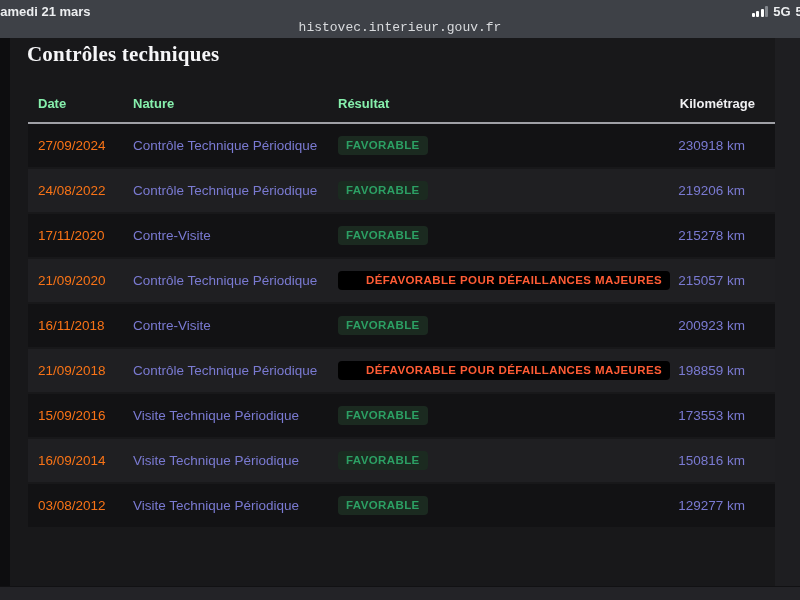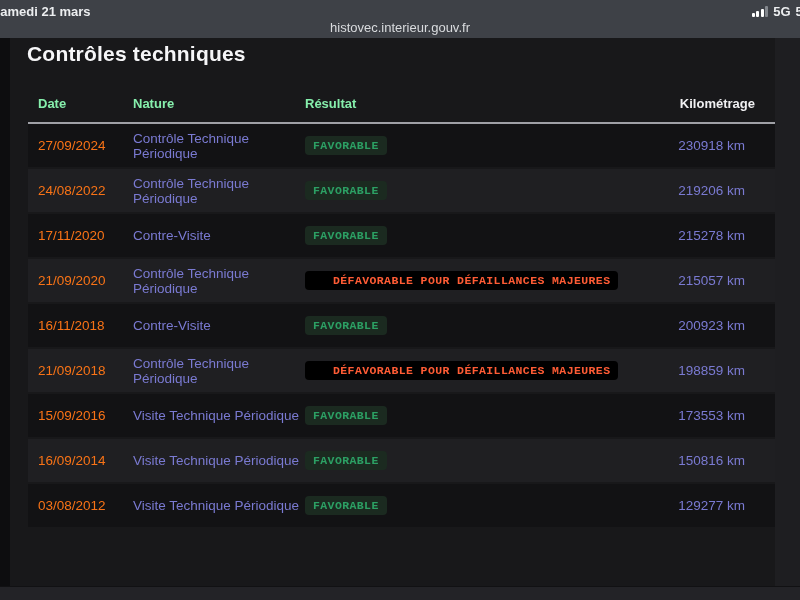--- a/index.html
+++ b/index.html
@@ -14,65 +14,64 @@
   .statusbar{
     position:absolute;left:0;top:0;width:800px;height:38px;
     background:#3e4147;color:#f2f3f5;overflow:hidden;
   }
   .sb-date{
     position:absolute;left:-7px;top:4px;font-size:13px;font-weight:600;
     color:#eceef0;white-space:nowrap;
   }
   .sb-url{
     position:absolute;left:0;right:0;top:20px;text-align:center;
-    font-size:13px;color:#d9dbde;white-space:nowrap;
+    font-size:13px;color:#d9dbde;white-space:nowrap;font-family:Liberation Mono, monospace;
   }
   .sb-right{
     position:absolute;right:-10px;top:4px;display:flex;align-items:center;
     gap:5px;font-size:13px;font-weight:600;color:#eceef0;white-space:nowrap;
   }
   .signal{display:inline-flex;align-items:flex-end;gap:1.5px;height:11px;}
   .signal i{display:block;width:3px;border-radius:1px;background:#fff;}
   .signal i:nth-child(1){height:4px;}
   .signal i:nth-child(2){height:6px;}
   .signal i:nth-child(3){height:8px;}
   .signal i:nth-child(4){height:11px;background:#83878d;}
 
   
   .left-strip{position:absolute;left:0;top:38px;width:10px;height:562px;background:#0d0d0f;}
   .right-strip{position:absolute;left:775px;top:38px;width:25px;height:562px;background:#1e1e21;}
   .bottom-bar{position:absolute;left:0;top:586px;width:800px;height:14px;background:#232327;border-top:1px solid #111113;}
 
   
   .page-title{
     position:absolute;left:27px;top:42px;margin:0;
-    font-size:21px;font-weight:700;color:#f6f6f8;letter-spacing:0.2px;
+    font-size:21px;font-weight:700;color:#f6f6f8;letter-spacing:0.2px;font-family:Liberation Serif, serif;
   }
 
   .ct-table{position:absolute;left:28px;top:85px;width:747px;}
   .thead{display:flex;height:37px;align-items:center;
     font-size:13px;font-weight:700;color:#f0f0f2;}
   .header-line{height:2px;background:#9fa0a6;}
 
   .row{display:flex;align-items:center;height:43px;margin-bottom:2px;font-size:13.5px;}
   .row.odd{background:#121214;}
   .row.even{background:#1f1f22;}
 
   .c-date{width:95px;padding-left:10px;flex:none;color:#f97316;}
-  .c-nature{width:172px;flex:none;color:#7a7ad2;}
+  .c-nature{width:205px;flex:none;color:#7a7ad2;}
   .c-res{flex:1;min-width:0;}
   .c-km{width:160px;flex:none;text-align:right;padding-right:30px;color:#7a7ad2;}
   .thead .c-date,.thead .c-nature,.thead .c-res{color:#86efac;}
   .thead .c-km{color:#f0f0f2;padding-right:20px;}
 
   .badge{
     display:inline-block;padding:4px 8px;border-radius:4px;
     font-size:11.5px;font-weight:700;letter-spacing:0.4px;line-height:1;
     white-space:nowrap;
-    font-family:Liberation Mono, monospace;
   }
   .badge.fav{color:#2ca064;background:#1b2a20;}
   .badge.defav{color:#ff5c35;background:#000000;padding-left:28px;}
 </style>
 </head>
 <body>
 
 <div class="statusbar">
   <span class="sb-date">samedi 21 mars</span>
   <span class="sb-url">histovec.interieur.gouv.fr</span>

